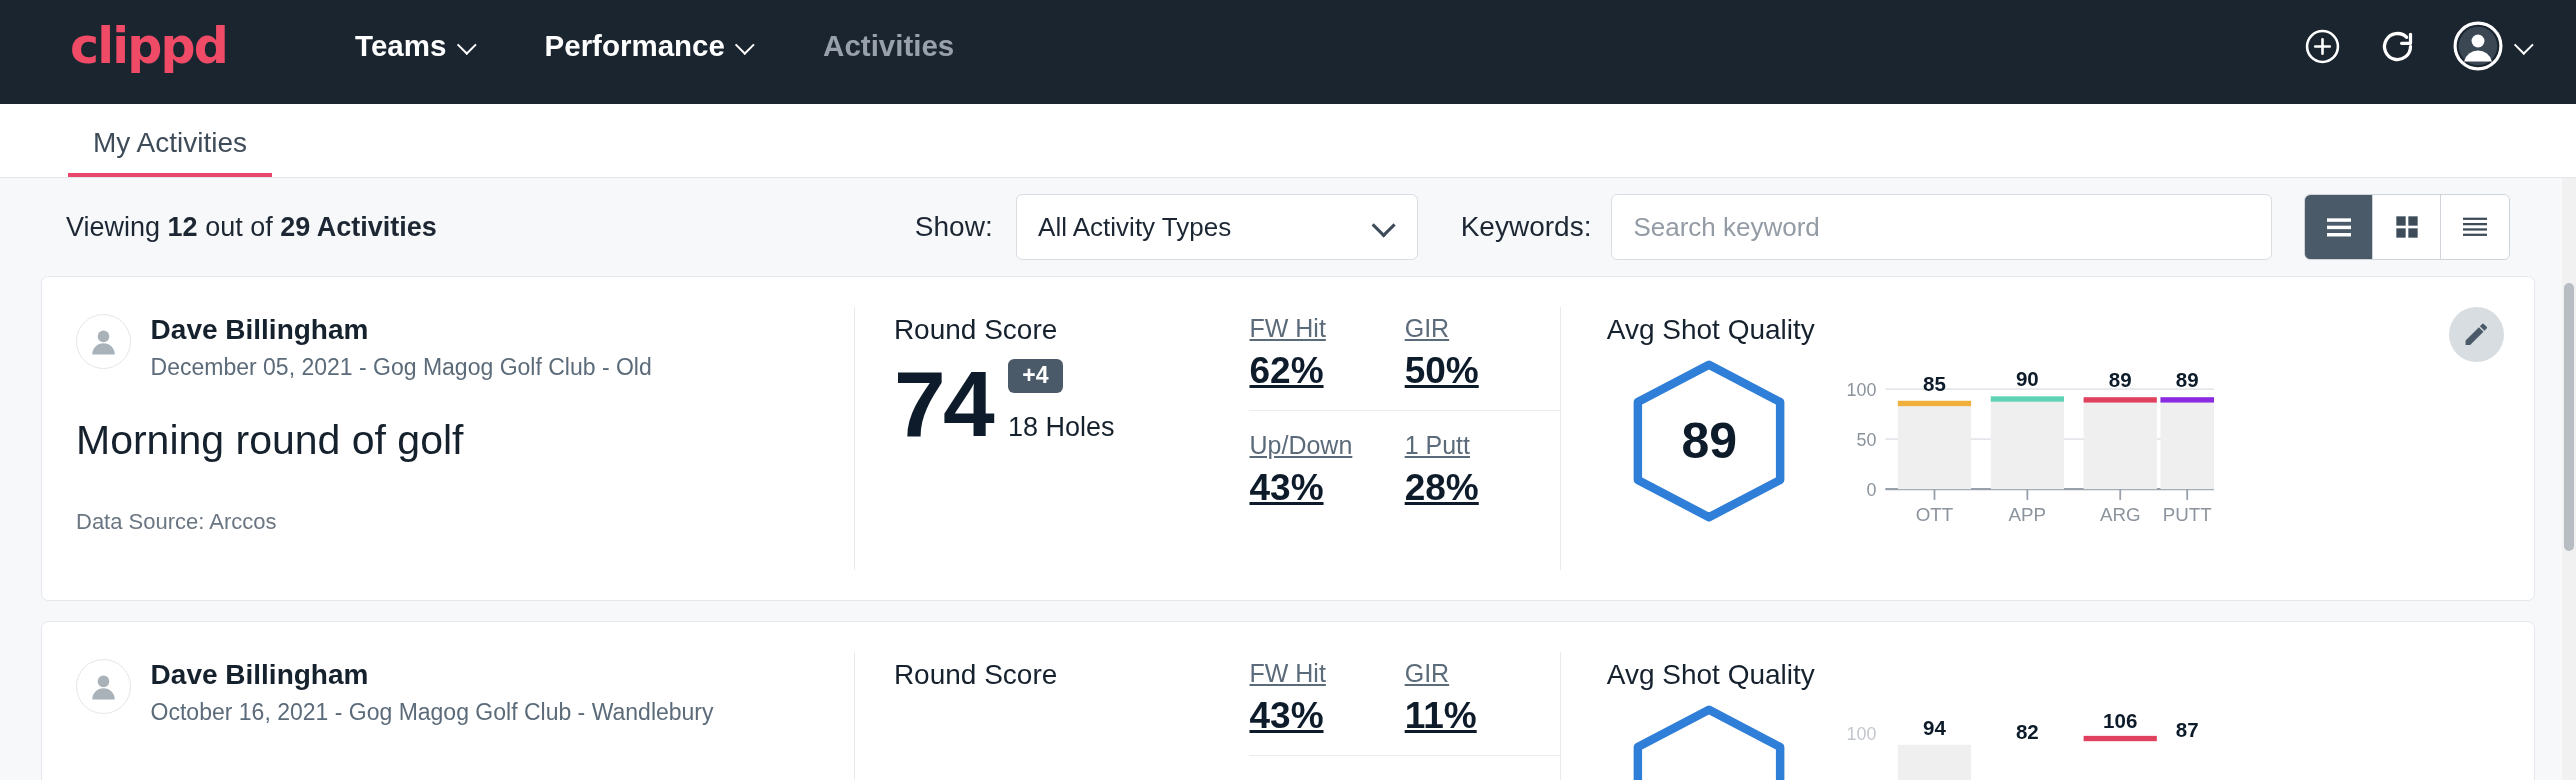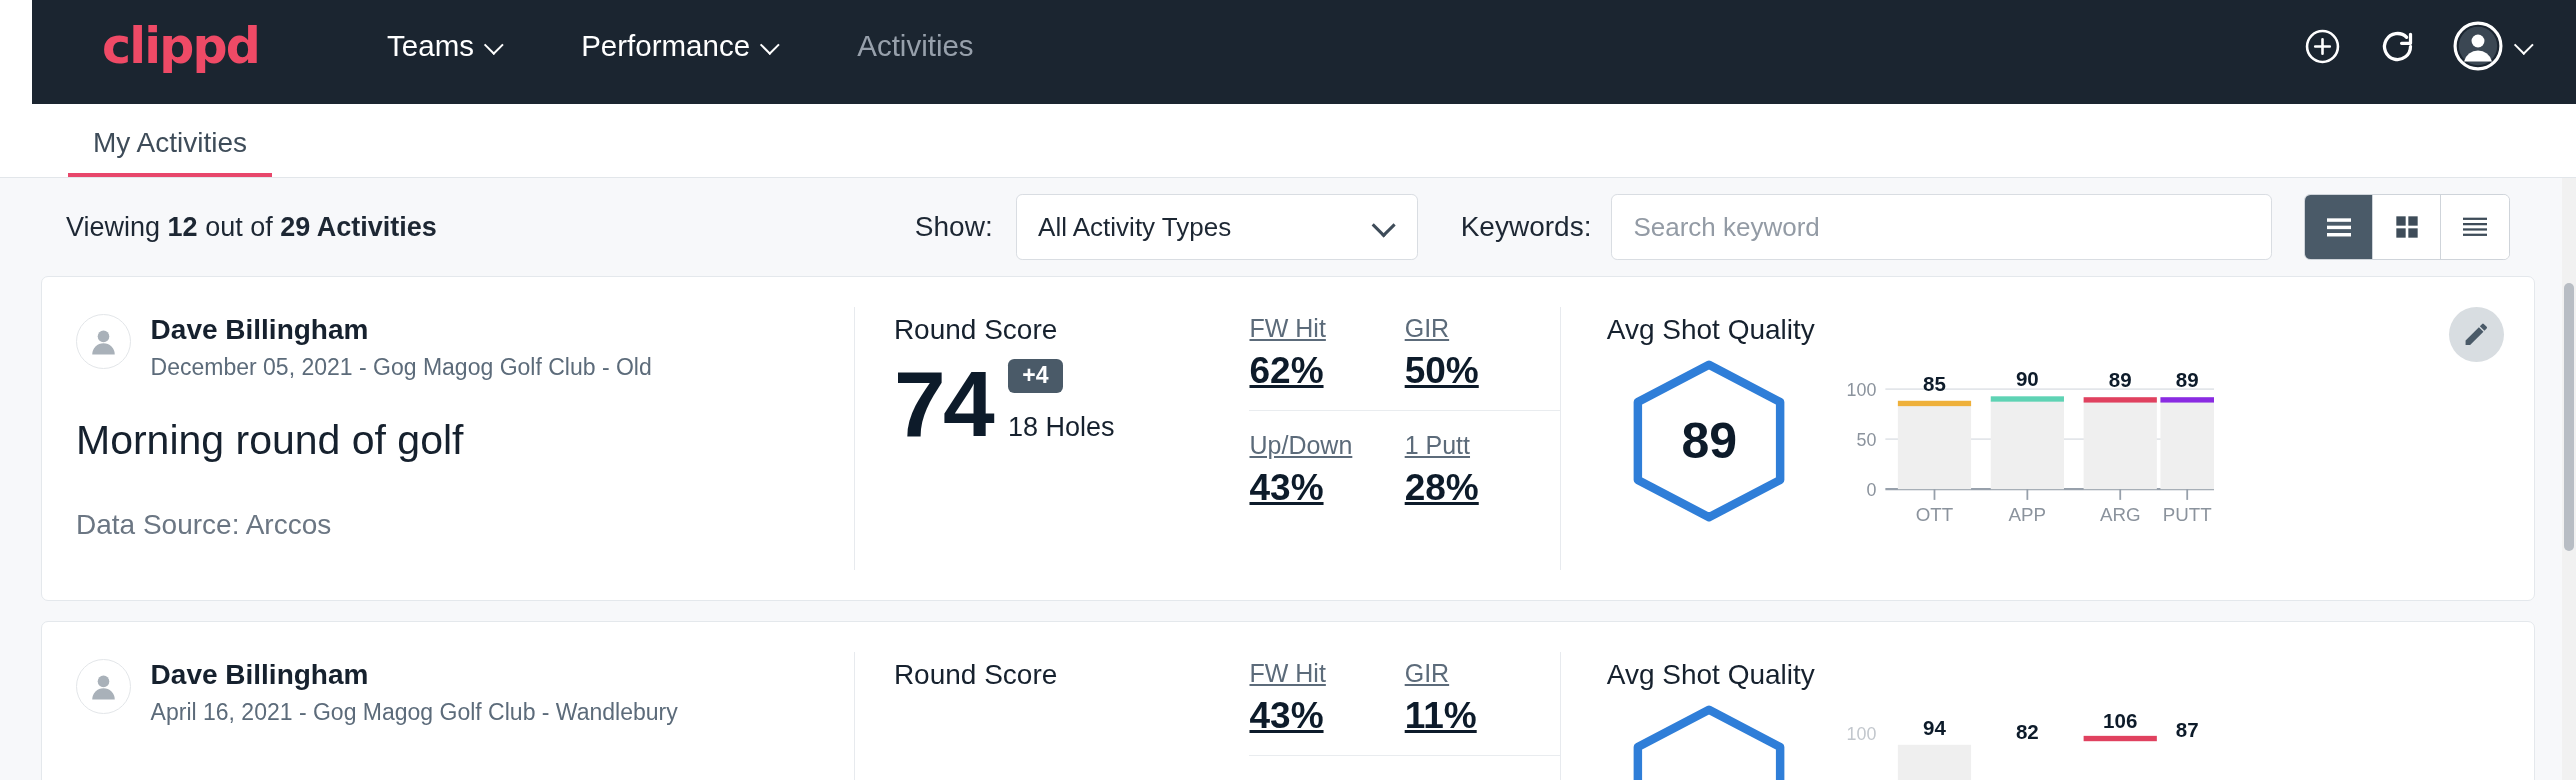--- a/index.html
+++ b/index.html
@@ -7,28 +7,27 @@
     width: 2576px; height: 780px;
     font-family: "Liberation Sans", sans-serif;
     background: #ffffff; overflow: hidden;
   }
 
   
   .topnav {
     height: 104px; background: #1b2530;
     display: flex; align-items: center;
     padding: 0 41px 12px 70px;
-    margin-left: 32px;
   }
   .logo {
     font-size: 49px; font-weight: 700; color: #ef4a66;
     letter-spacing: -1.8px; line-height: 1;
     font-family: "DejaVu Sans", sans-serif;
   }
-  .nav-links { display: flex; align-items: flex-end; margin-left: 98px; gap: 16px; }
+  .nav-links { display: flex; align-items: flex-end; margin-left: 98px; gap: 7px; font-weight: bold; }
   .nav-item {
     display: flex; align-items: center; gap: 11.6px;
     color: #ffffff; font-size: 29.5px; padding: 0 30px; cursor: pointer;
     white-space: nowrap;
   }
   .nav-item.muted { color: #97a0ab; }
   .chev { display: inline-block; width: 19.6px; height: 19.6px; position: relative; }
   .chev::after {
     content: ""; position: absolute; left: 1.8px; top: 1.8px;
     width: 11.6px; height: 11.6px;
@@ -108,21 +107,21 @@
   .col-left { width: 812px; padding: 37px 0 0 34px; position: relative; }
   .person { display: flex; align-items: flex-start; gap: 19.6px; }
   .pavatar {
     width: 55px; height: 55px; border-radius: 50%;
     border: 1.8px solid #e3e6e9; background: #ffffff;
     display: flex; align-items: center; justify-content: center; flex: 0 0 auto;
   }
   .pname { font-size: 28px; font-weight: 700; color: #16212e; line-height: 1.15; }
   .pmeta { font-size: 23px; color: #5c6b7a; margin-top: 8px; }
   .ptitle { font-size: 41px; font-weight: 400; color: #16212e; margin-top: 36px; }
-  .psource { font-size: 28px; color: #6b7683; margin-top: 45px; }
+  .psource { font-size: 22px; color: #6b7683; margin-top: 45px; }
 
   .vdiv { width: 0.9px; background: #e7eaee; margin: 30px 0; flex: 0 0 auto; }
 
   .col-score { width: 375px; padding: 37px 0 0 39px; }
   .sec-title { font-size: 28px; color: #16212e; }
   .score-row { display: flex; align-items: flex-end; margin-top: 12.5px; }
   .score-num {
     font-size: 93px; font-weight: 700; color: #0d1b2a; line-height: 0.95;
     letter-spacing: -2.7px;
   }
@@ -385,21 +384,21 @@
       <div class="col-left">
         <div class="person">
           <div class="pavatar">
             <svg width="41" height="41" viewBox="0 0 24 24">
               <circle cx="12" cy="9" r="3.4" fill="#a9b1b9"></circle>
               <path d="M5.4 19.6a6.6 6.6 0 0 1 13.2 0z" fill="#a9b1b9"></path>
             </svg>
           </div>
           <div>
             <div class="pname">Dave Billingham</div>
-            <div class="pmeta">April 16, 2021 - Gog Magog Golf Club - Wandlebury</div>
+            <div class="pmeta">October 16, 2021 - Gog Magog Golf Club - Wandlebury</div>
           </div>
         </div>
       </div>
 
       <div class="vdiv"></div>
 
       <div class="col-score">
         <div class="sec-title">Round Score</div>
         <div class="score-row">
           <div class="score-num"></div>

